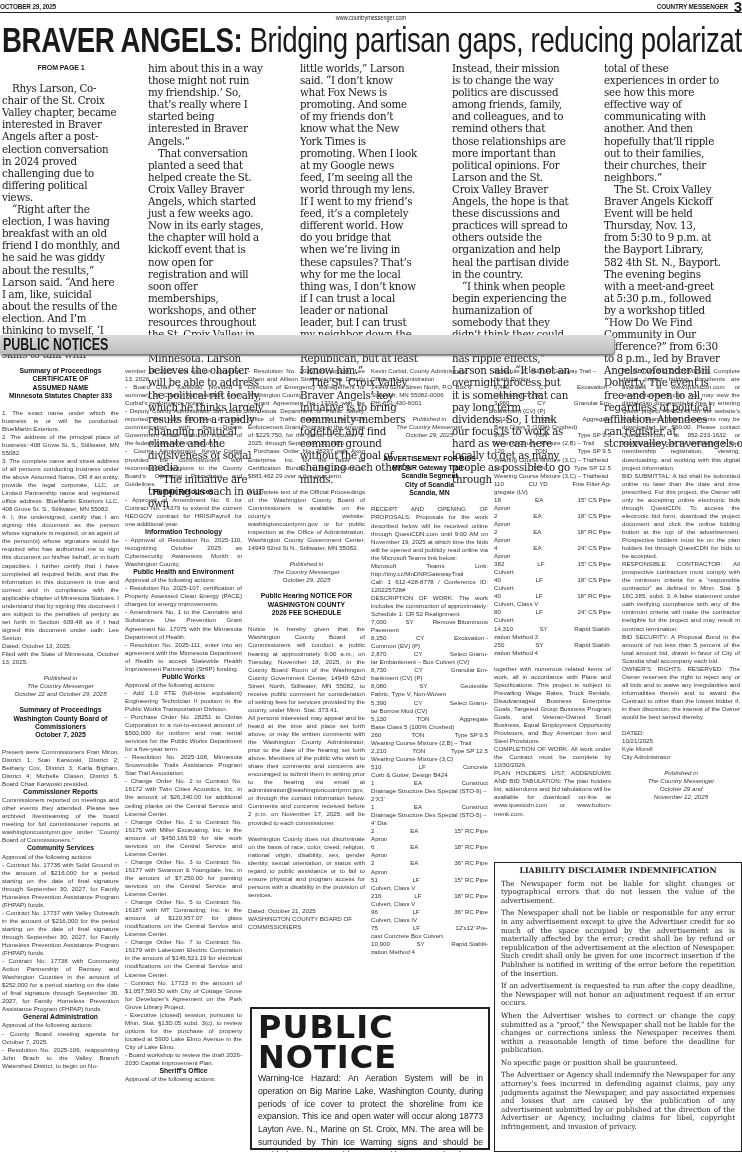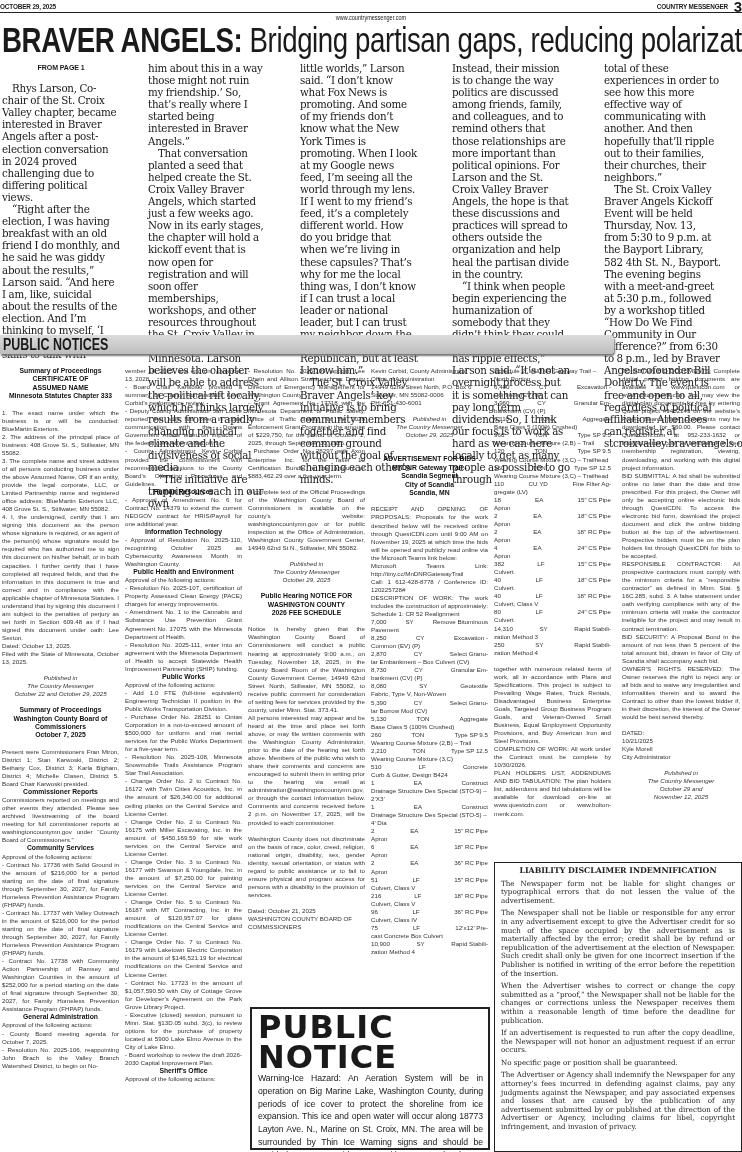--- a/index.html
+++ b/index.html
@@ -530,17 +530,17 @@
 
 <div class="pnotice">
   <div class="title">PUBLIC NOTICE</div>
   <div class="body">Warning-Ice Hazard: An Aeration System will be in operation on Big Marine Lake, Washington County, during periods of ice cover to protect the shoreline from ice expansion. This ice and open water will occur along 18773 Layton Ave. N., Marine on St. Croix, MN. The area will be surrounded by Thin Ice Warning signs and should be avoided. Contact David Jessup with concerns (651) 333-0774 or contact your DNR Conservation Officer.</div>
 </div>
 
 <div class="disc">
   <div class="title">LIABILITY DISCLAIMER INDEMNIFICATION</div>
   <p>The Newspaper form not be liable for slight changes or typographical errors that do not lessen the value of the advertisement.</p>
   <p>The Newspaper shall not be liable or responsible for any error in any advertisement except to give the Advertiser credit for so much of the space occupied by the advertisement as is materially affected by the error; credit shall be by refund or republication of the advertisement at the election of Newspaper. Such credit shall only be given for one incorrect insertion if the Publisher is notified in writing of the error before the repetition of the insertion.</p>
+  <p>If an advertisement is requested to run after the copy deadline, the Newspaper will not honor an adjustment request if an error occurs.</p>
   <p>When the Advertiser wishes to correct or change the copy submitted as a “proof,” the Newspaper shall not be liable for the changes or corrections unless the Newspaper receives them within a reasonable length of time before the deadline for publication.</p>
-  <p>If an advertisement is requested to run after the copy deadline, the Newspaper will not honor an adjustment request if an error occurs.</p>
   <p>No specific page or position shall be guaranteed.</p>
   <p>The Advertiser or Agency shall indemnify the Newspaper for any attorney’s fees incurred in defending against claims, pay any judgments against the Newspaper, and pay associated expenses and losses that are caused by the publication of any advertisement submitted by or published at the direction of the Advertiser or Agency, including claims for libel, copyright infringement, and invasion of privacy.</p>
 </div>
 
 </body></html>

